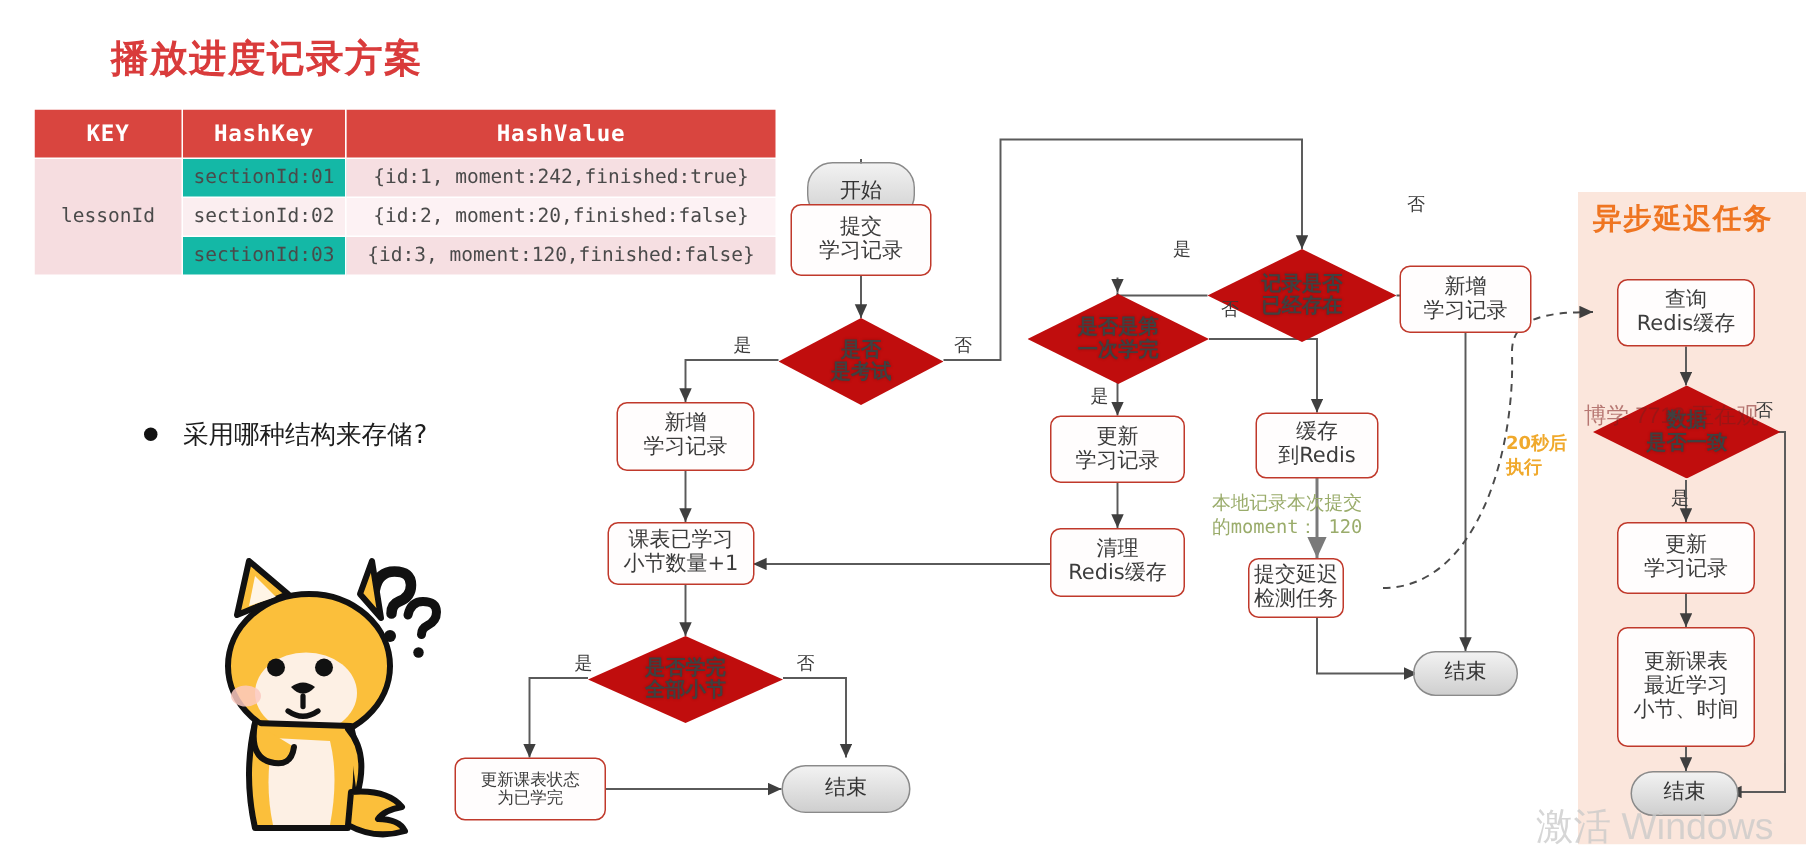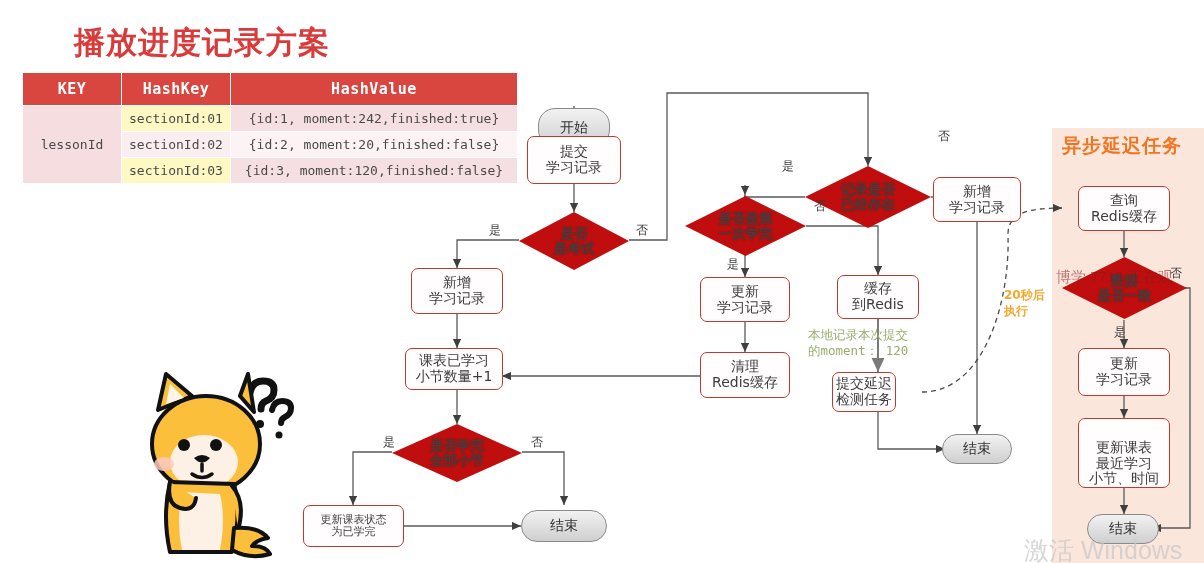--- a/index.html
+++ b/index.html
@@ -5,41 +5,41 @@
   html,body{margin:0;padding:0;}
   body{
     width:1204px;height:563px;position:relative;overflow:hidden;
     background:#ffffff;
     font-family:"Liberation Sans","DejaVu Sans",sans-serif;
     color:#3a3a3a;
   }
   
   .page-title{
     position:absolute;left:74px;top:22px;
-    font-size:31px;font-weight:bold;color:#d93b3b;
+    font-size:25px;font-weight:bold;color:#d93b3b;
     letter-spacing:1px;
     font-family:"DejaVu Sans",sans-serif;
   }
   
   .redis-table{
     position:absolute;left:22px;top:72px;width:496px;
     border-collapse:collapse;
     font-family:"DejaVu Sans Mono","Liberation Mono",monospace;
   }
   .redis-table th{
     background:#d9453f;color:#ffffff;font-size:15px;font-weight:bold;
     padding:7px 4px;text-align:center;border:1px solid #ffffff;
     letter-spacing:.5px;
   }
   .redis-table td{
     font-size:13px;padding:5px 6px;text-align:center;color:#4a4a4a;
     border:1px solid #ffffff;white-space:nowrap;
   }
   .redis-table td.keycell{background:#f6dde0;width:86px;}
-  .redis-table td.hk{background:#fef9c3;width:96px;}
+  .redis-table td.hk{background:#14b8a6;width:96px;}
   .redis-table td.hv{background:#f6dfe2;}
   .redis-table tr.alt td.hk{background:#fbeef0;}
   .redis-table tr.alt td.hv{background:#fdf2f4;}
   
   .bullets{
     position:absolute;left:96px;top:278px;
     font-family:"DejaVu Sans Mono","Liberation Mono",monospace;
     font-size:17px;color:#1d1d1d;line-height:1.45;
   }
   .bullets li{list-style:none;margin:0 0 2px 0;position:relative;padding-left:26px;}
@@ -141,20 +141,21 @@
     </tr>
     <tr>
       <td class="hk">sectionId:03</td>
       <td class="hv">{id:3, moment:120,finished:false}</td>
     </tr>
   </tbody>
 </table>
 
 <div class="bullets">
   <ul>
+    <li>采用哪种结构来存储?</li>
   </ul>
 </div>
 
 <div class="async-panel"></div>
 <div class="async-title">异步延迟任务</div>
 
 <svg class="edges" viewBox="0 0 1204 563">
   <defs>
     <marker id="ah" markerWidth="9" markerHeight="9" refX="7" refY="3.2" orient="auto">
       <path d="M0,0 L7,3.2 L0,6.4 z" fill="#3f3f3f"></path>
@@ -294,21 +295,21 @@
 
 <div class="node dia" style="left:1062px;top:257px;width:125px;height:62px;align-items:center;">
   <span class="shape"></span>
   <span class="txt ml">数据<br>是否一致</span>
 </div>
 
 <div class="node proc" style="left:1078px;top:348px;width:92px;height:48px;">
   <span class="ml">更新<br>学习记录</span>
 </div>
 
-<div class="node proc" style="left:1078px;top:418px;width:92px;height:70px;align-items:flex-end;">
+<div class="node proc" style="left:1078px;top:418px;width:92px;height:80px;">
   <span class="ml">更新课表<br>最近学习<br>小节、时间</span>
 </div>
 
 <div class="node term" style="left:1087px;top:514px;width:72px;height:30px;">
   <span>结束</span>
 </div>
 
 <div class="elabel" style="left:489px;top:222px;">是</div>
 <div class="elabel" style="left:636px;top:222px;">否</div>
 <div class="elabel" style="left:383px;top:434px;">是</div>

